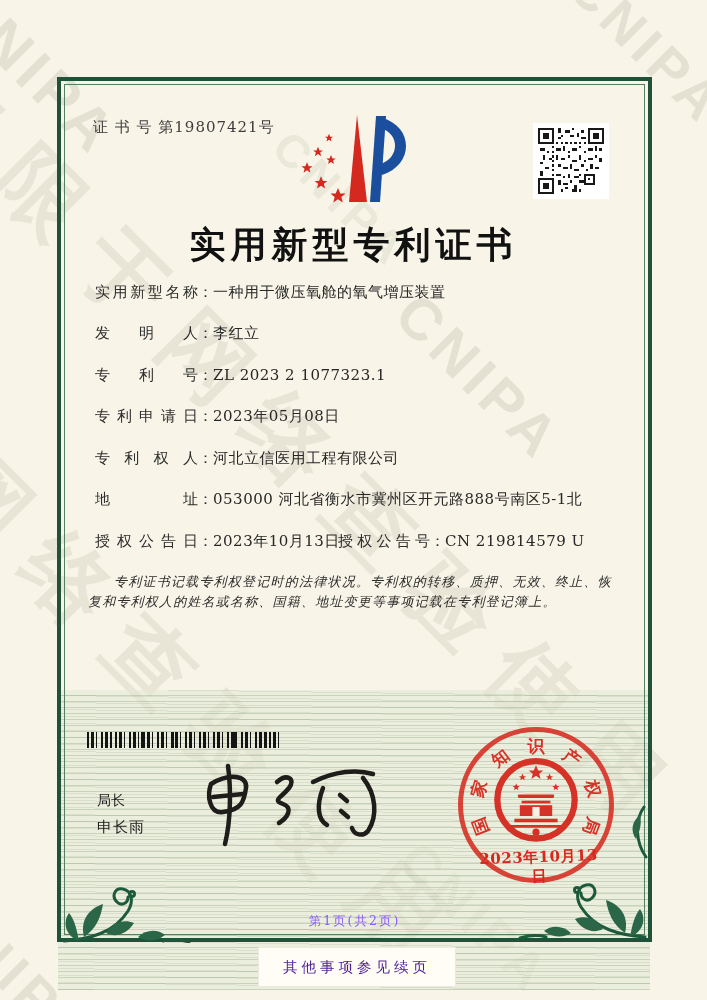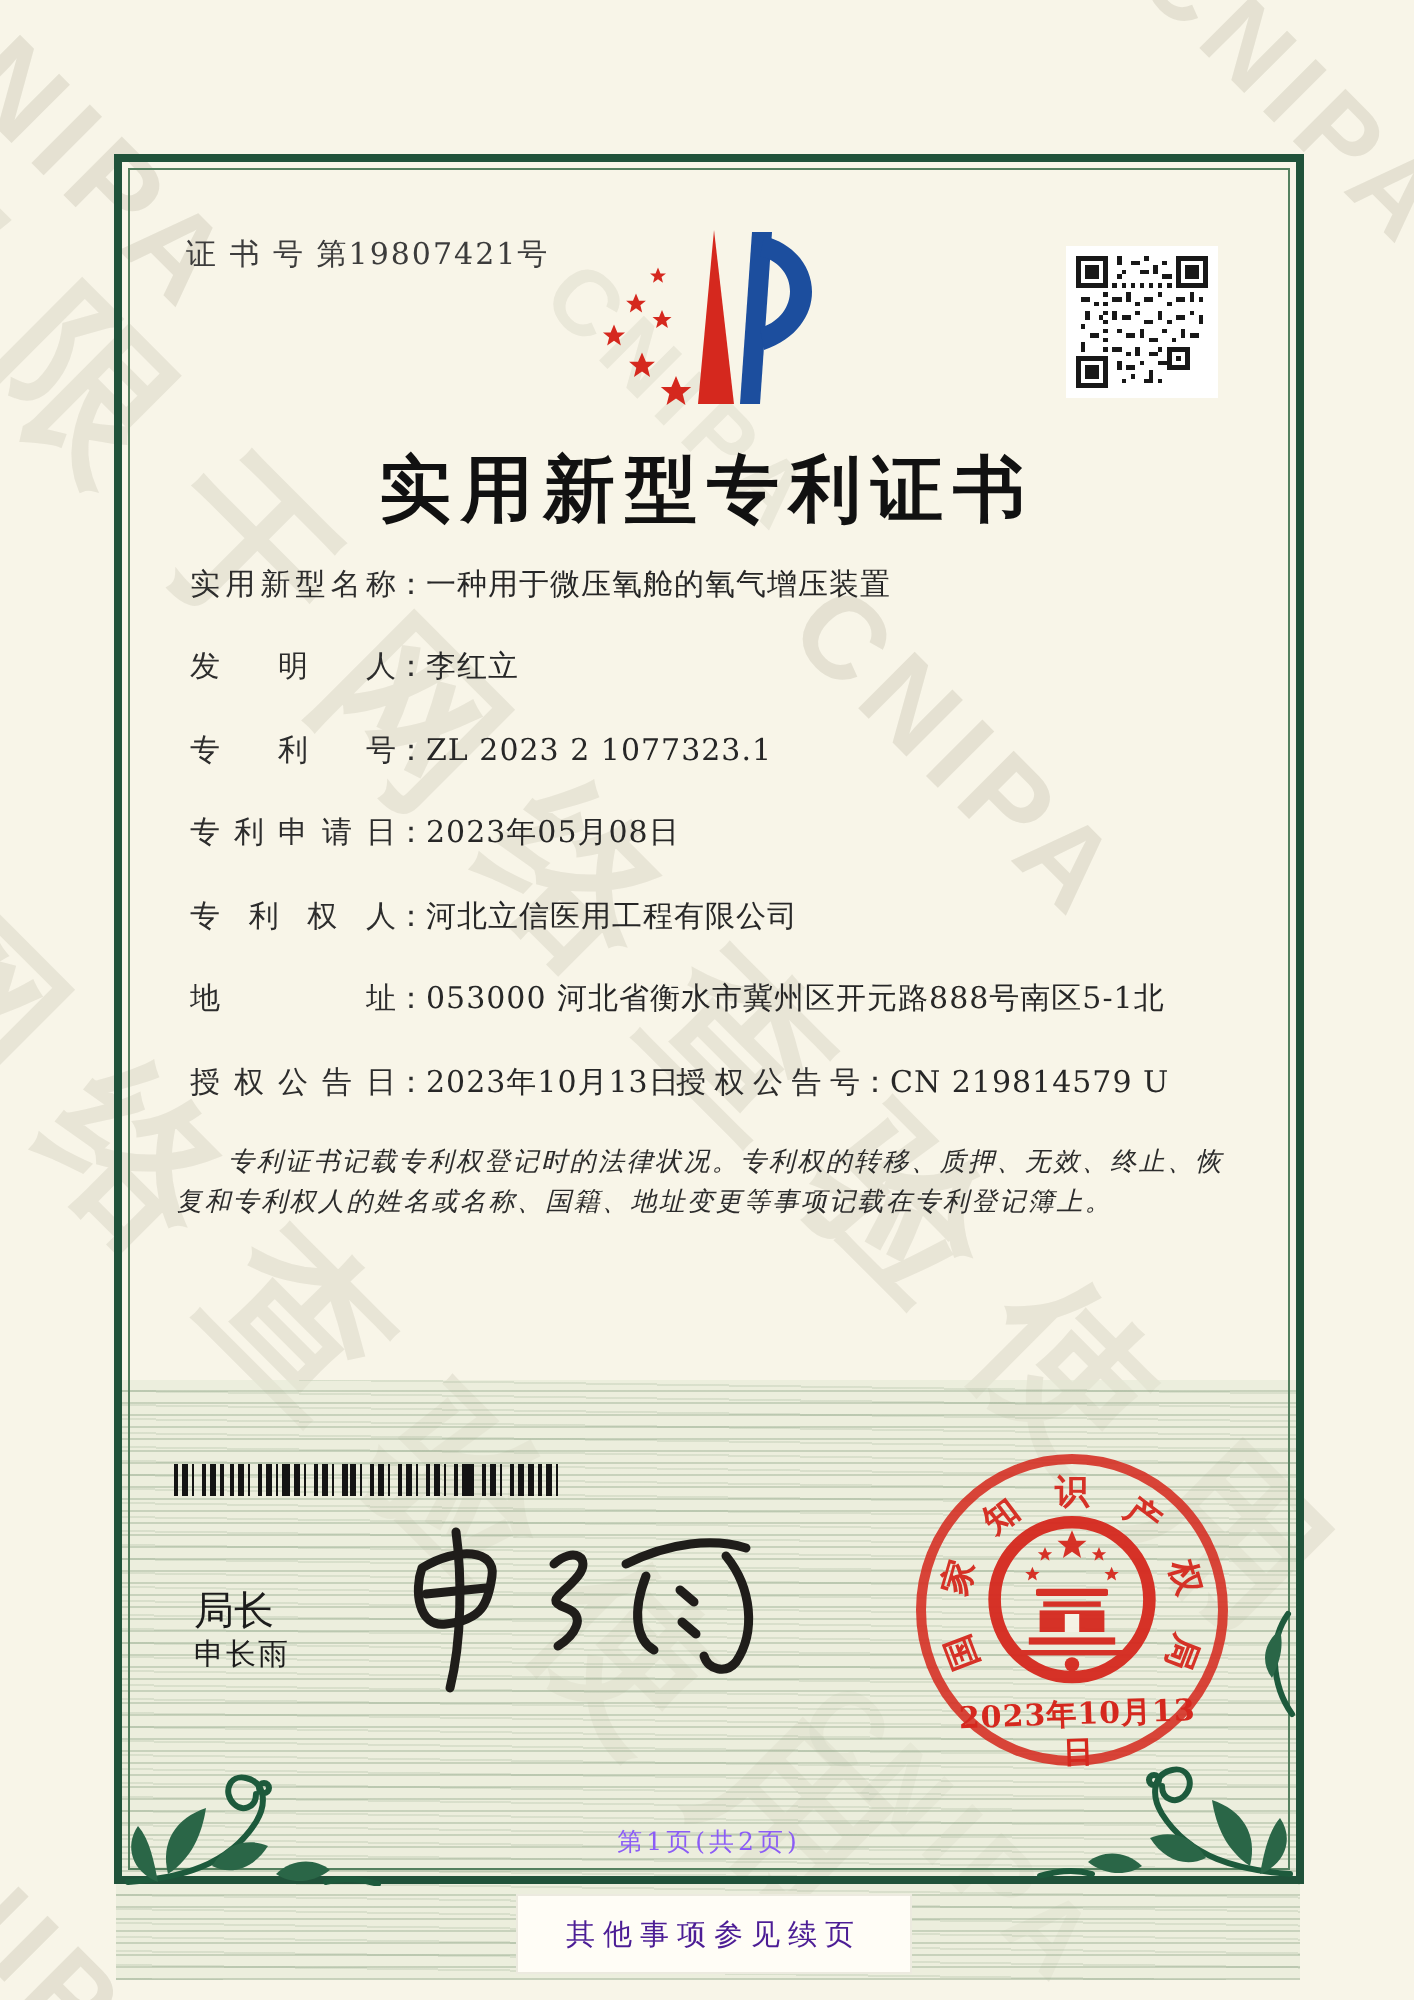--- a/index.html
+++ b/index.html
@@ -48,21 +48,21 @@
     font-size:13px;line-height:20px;letter-spacing:1.2px;color:#2c2c2c;
     font-style:italic;text-align:justify;}
   .legal p{margin:0 0 4px 0;text-indent:2em;}
   
   .barcode{position:absolute;left:87px;top:732px;width:193px;height:16px;z-index:3;
     background-image:
       repeating-linear-gradient(90deg,#141414 0 2px,transparent 2px 4px,#141414 4px 7px,transparent 7px 9px,#141414 9px 10px,transparent 10px 14px),
       repeating-linear-gradient(90deg,transparent 0 23px,#141414 23px 25px,transparent 25px 31px);}
   
   .signer-title{position:absolute;left:97px;top:792px;z-index:3;
-    font-family:"Liberation Sans",sans-serif;font-size:20px;color:#1c1c1c;}
+    font-family:"Liberation Sans",sans-serif;font-size:14px;color:#1c1c1c;}
   .signer-name{position:absolute;left:97px;top:818px;z-index:3;
     font-family:"Liberation Sans",sans-serif;font-size:15px;color:#1c1c1c;letter-spacing:1px;}
   .signature{position:absolute;left:195px;top:758px;width:210px;height:92px;z-index:3;}
   .signature path{stroke:#1f1d1a;stroke-width:4.5;fill:none;stroke-linecap:round;stroke-linejoin:round;}
   
   .seal{position:absolute;left:458px;top:727px;width:146px;height:146px;z-index:4;
     border:5px solid rgba(213,40,29,0.9);border-radius:50%;opacity:0.95;}
   .seal-char{position:absolute;left:50%;top:50%;font-size:17px;font-weight:bold;color:#d5281e;
     transform:translate(-50%,-50%) rotate(var(--a)) translateY(-59px);}
   .emblem{position:absolute;left:28px;top:21px;width:90px;height:90px;}

